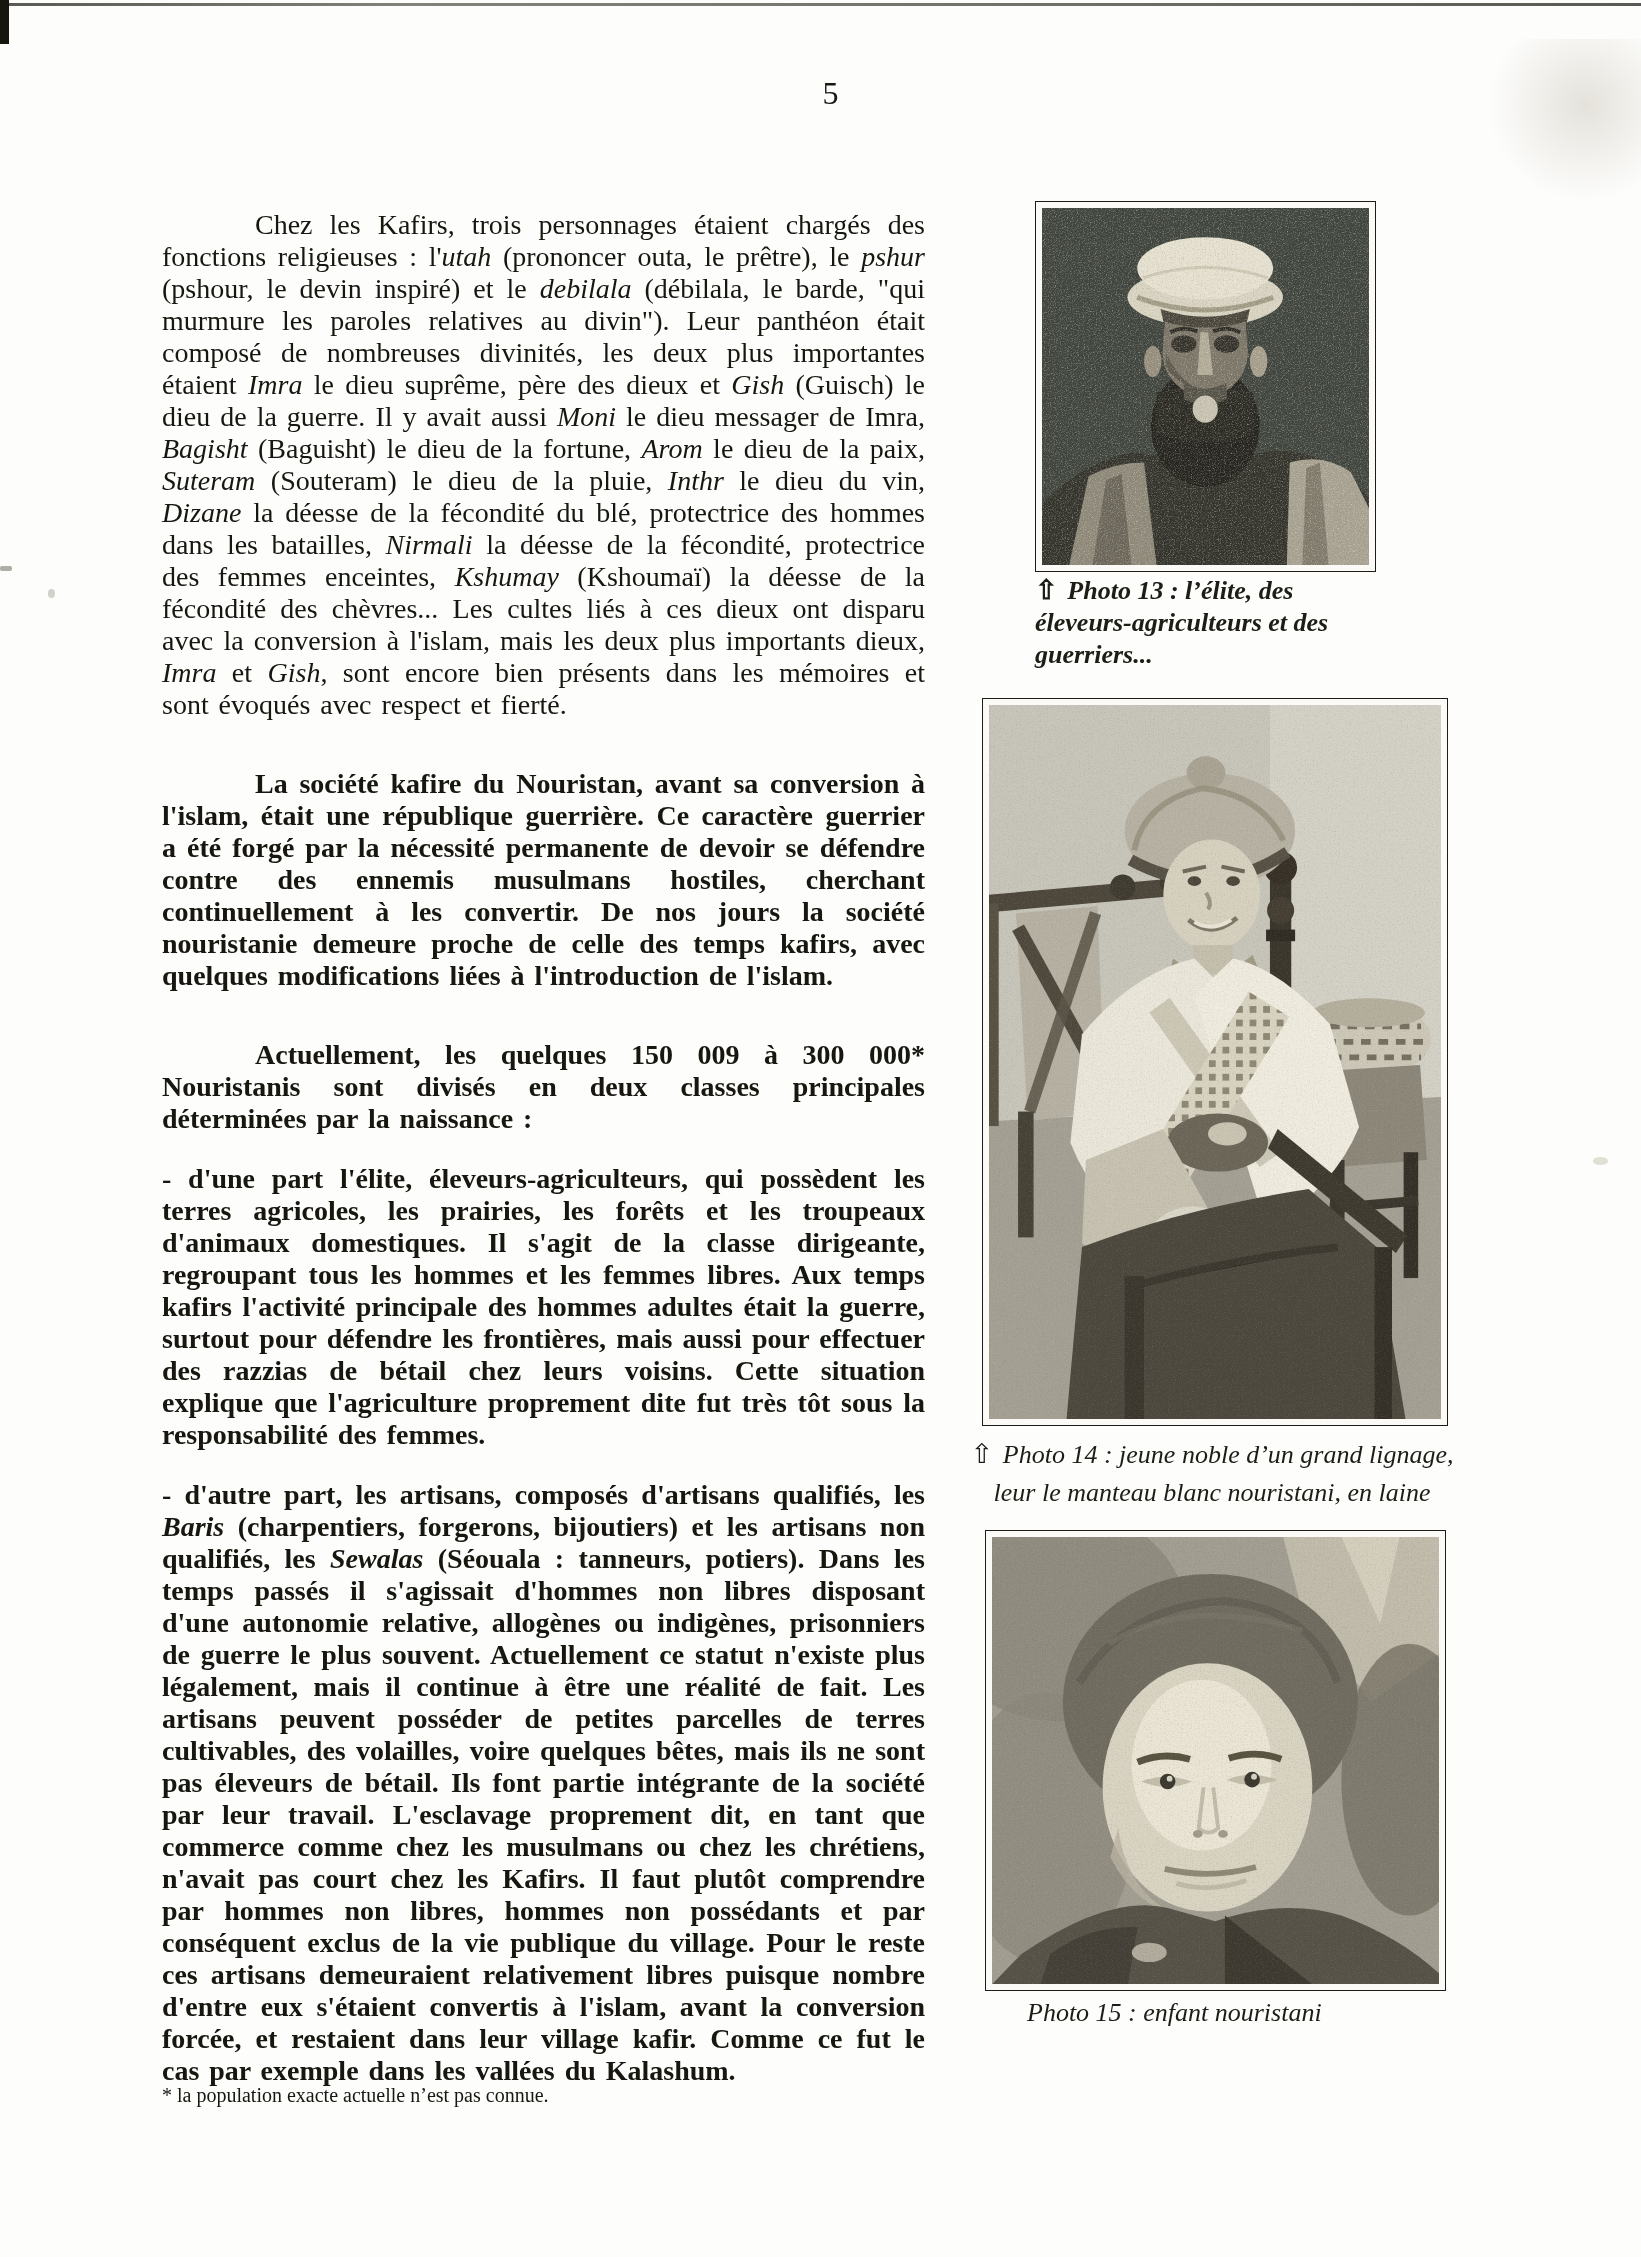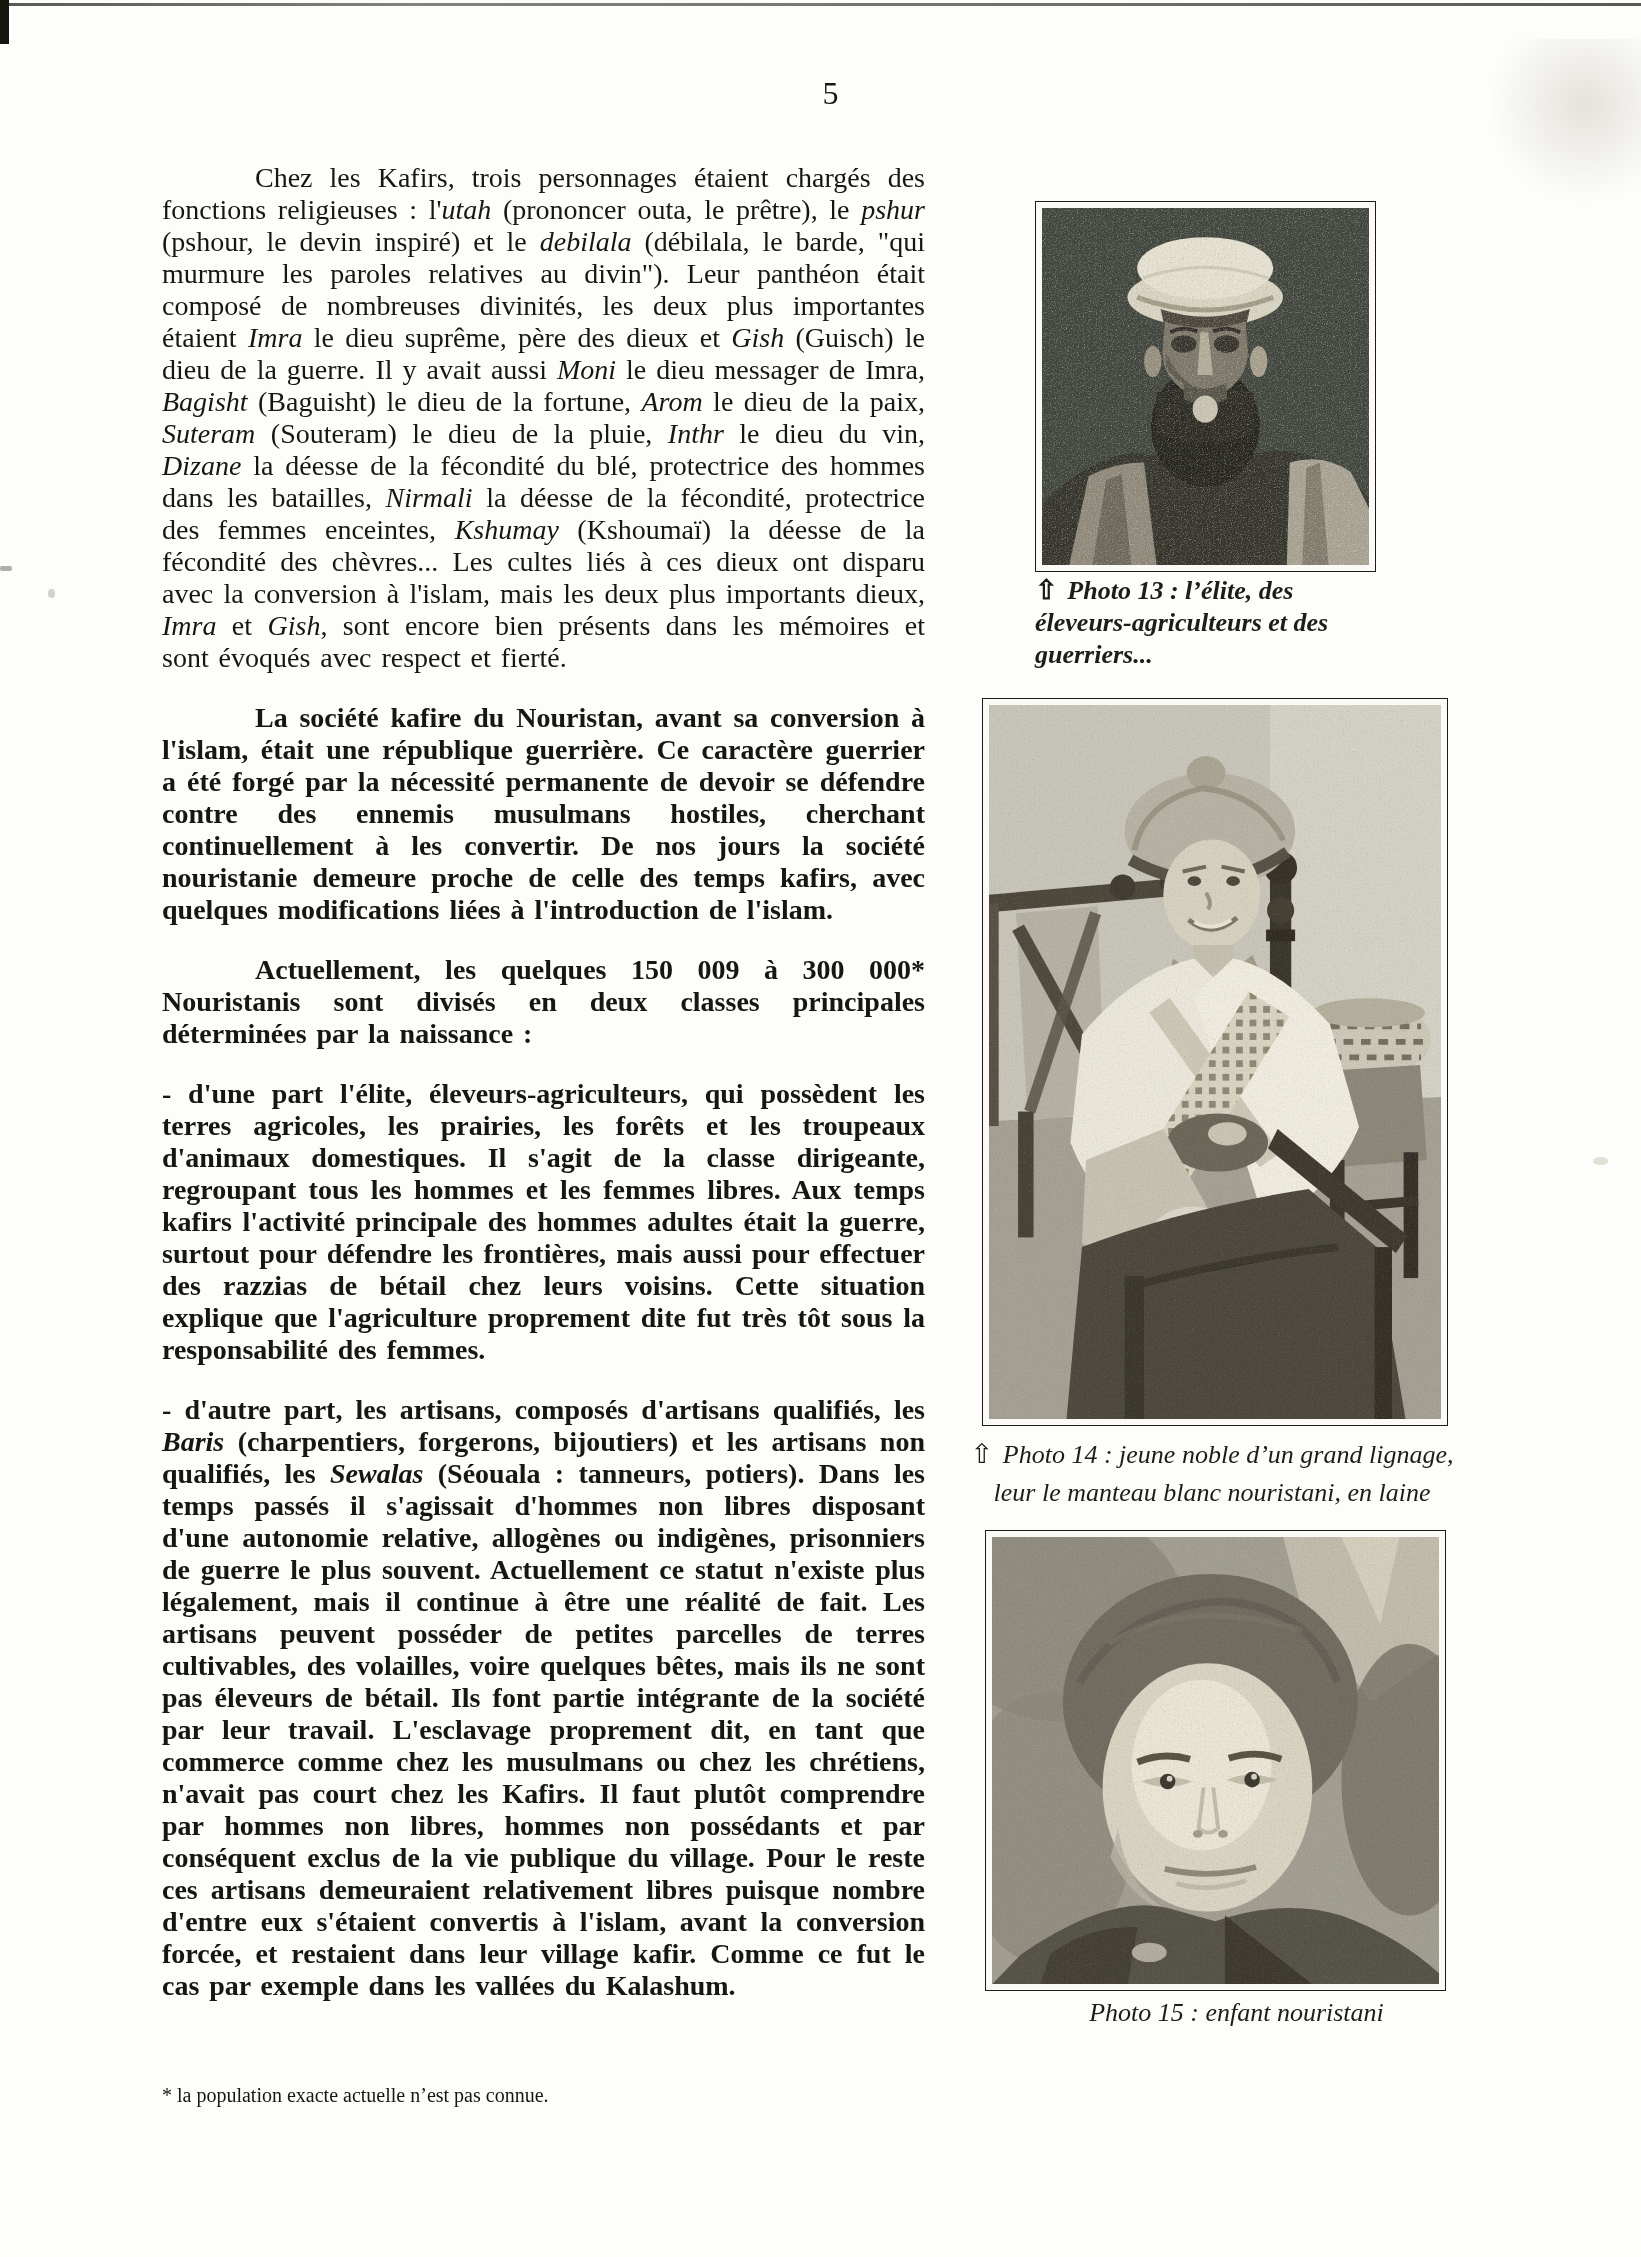--- a/index.html
+++ b/index.html
@@ -16,37 +16,37 @@
     background:radial-gradient(ellipse at 60% 40%, rgba(208,204,192,.55), rgba(208,204,192,0) 70%); }
   .art-dash { position:absolute; left:0; top:566px; width:11.6px; height:4.8px; background:#8d8d84; opacity:.7; border-radius:1.9px; }
   .art-speck1 { position:absolute; left:48px; top:589px; width:6.8px; height:8.7px; background:#b7b4aa; opacity:.6; border-radius:50%; }
   .art-speck2 { position:absolute; left:1593px; top:1157px; width:15.4px; height:7.7px; background:#dbd7cb; opacity:.8; border-radius:50%; }
 
   .page-number { position:absolute; top:75px; left:792px; width:77px; text-align:center; font-size:32px; }
 
   .body-col { position:absolute; left:162px; top:162px; width:763px;
     font-size:28px; line-height:32px; text-align:justify; word-spacing:2.9px; }
   .body-col p { margin:0; }
-  .body-col p.indent { text-indent:93px; }
+  .body-col p.indent { text-indent:93px;margin-top:47px; }
   .body-col p + p { margin-top:28px;font-weight:bold; }
   .body-col p.gap-lg { margin-top:28px; }
 
   .footnote { position:absolute; left:162px; top:2084px; font-size:20px; }
 
   .figure-frame { position:absolute; border:1.9px solid #1d1c16; padding:5.8px;
     background:#fbfaf6; box-sizing:border-box; }
   #fig13 { left:1035px; top:201px;  width:341px; height:371px; }
   #fig14 { left:982px; top:698px;  width:466px; height:728px; }
   #fig15 { left:985px; top:1530px; width:461px; height:461px; }
   .figure-frame svg { display:block; width:100%; height:100%; }
 
   .caption { position:absolute; font-style:italic; font-size:26px; line-height:32px; color:#1d1c15; }
   #cap13 { left:1035px; top:574px;  width:351px;font-weight:bold; }
   #cap14 { left:966px; top:1435px; width:492px; text-align:center; line-height:38px; }
-  #cap15 { left:985px; top:1997px; width:461px; text-align:center; padding-left:42px; box-sizing:border-box; }
+  #cap15 { left:985px; top:1997px; width:461px; text-align:left; padding-left:42px; box-sizing:border-box; }
   .arrow-icon { font-style:normal; padding-right:9.7px; font-size:27px; }
   .hidden-defs { position:absolute; width:0; height:0; }
 </style>
 </head>
 <body>
 
 <div class="page">
 
   <div class="art-topline"></div>
   <div class="art-corner"></div>

